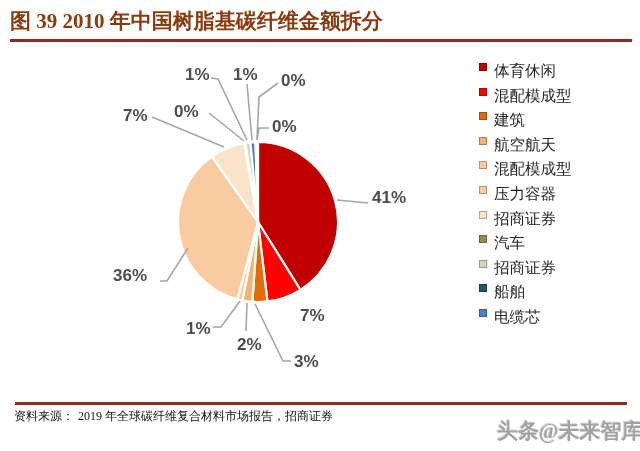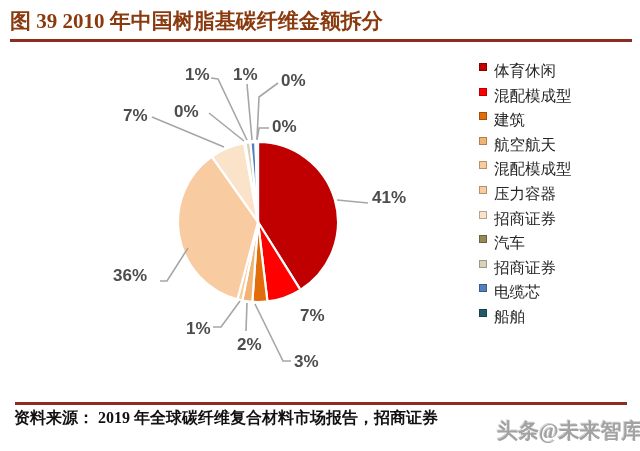--- a/index.html
+++ b/index.html
@@ -11,21 +11,21 @@
   .rule-top{left:10px;top:39px;width:622px;}
   .rule-bottom{left:15px;top:402px;width:612px;}
   .chart-svg{position:absolute;left:0;top:0;width:640px;height:451px;}
   .legend{position:absolute;left:479px;top:63px;}
   .legend-row{display:flex;align-items:flex-start;height:24.6px;}
   .legend-swatch{width:8px;height:8px;margin-right:7px;flex:0 0 auto;
         border:1px solid rgba(0,0,0,0.28);box-sizing:border-box;}
   .legend-label{font-family:"Liberation Serif",serif;font-size:15.5px;color:#262626;
         white-space:nowrap;line-height:1;}
   .source-line{position:absolute;left:14px;top:408px;font-family:"Liberation Serif",serif;
-        font-weight:bold;font-size:16px;color:#111111;white-space:nowrap;}
+        font-weight:normal;font-size:12px;color:#111111;white-space:nowrap;}
   .source-label{margin-right:4px;}
   .watermark{position:absolute;left:497px;top:417px;font-family:"Liberation Serif",serif;
         font-weight:bold;font-size:21px;color:#9E9E9E;white-space:nowrap;
         text-shadow:1px 1px 0 #ffffff, -1px -1px 0 #cfcfcf;opacity:0.95;}
   .pie-label{font-family:"Liberation Sans",sans-serif;font-size:17px;font-weight:bold;fill:#4D4D4D;}
 </style>
 </head>
 <body>
 
 <div class="page">
@@ -102,26 +102,26 @@
       </div>
       <div class="legend-row">
         <span class="legend-swatch" style="background: rgb(148, 138, 84);"></span>
         <span class="legend-label">汽车</span>
       </div>
       <div class="legend-row">
         <span class="legend-swatch" style="background: rgb(216, 212, 184);"></span>
         <span class="legend-label">招商证券</span>
       </div>
       <div class="legend-row">
+        <span class="legend-swatch" style="background: rgb(33, 89, 104);"></span>
+        <span class="legend-label">船舶</span>
+      </div>
+      <div class="legend-row">
         <span class="legend-swatch" style="background: rgb(79, 129, 189);"></span>
         <span class="legend-label">电缆芯</span>
-      </div>
-      <div class="legend-row">
-        <span class="legend-swatch" style="background: rgb(33, 89, 104);"></span>
-        <span class="legend-label">船舶</span>
       </div>
     </div>
 
   <div class="rule rule-bottom"></div>
 
   <div class="source-line">
     <span class="source-label">资料来源：</span><span>2019 年全球碳纤维复合材料市场报告，招商证券</span>
   </div>
 
   <div class="watermark">头条@未来智库</div>

